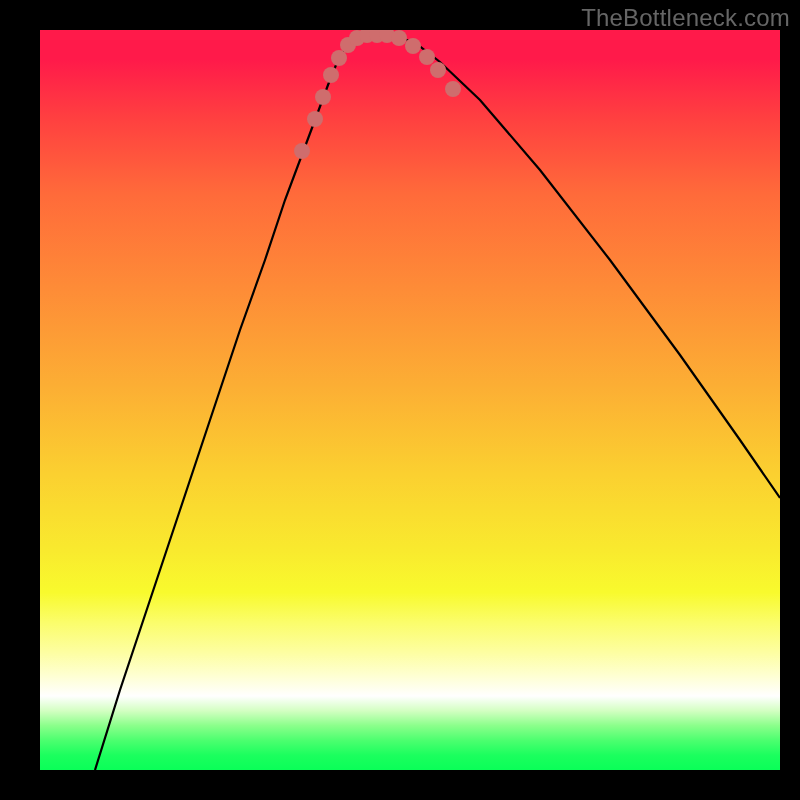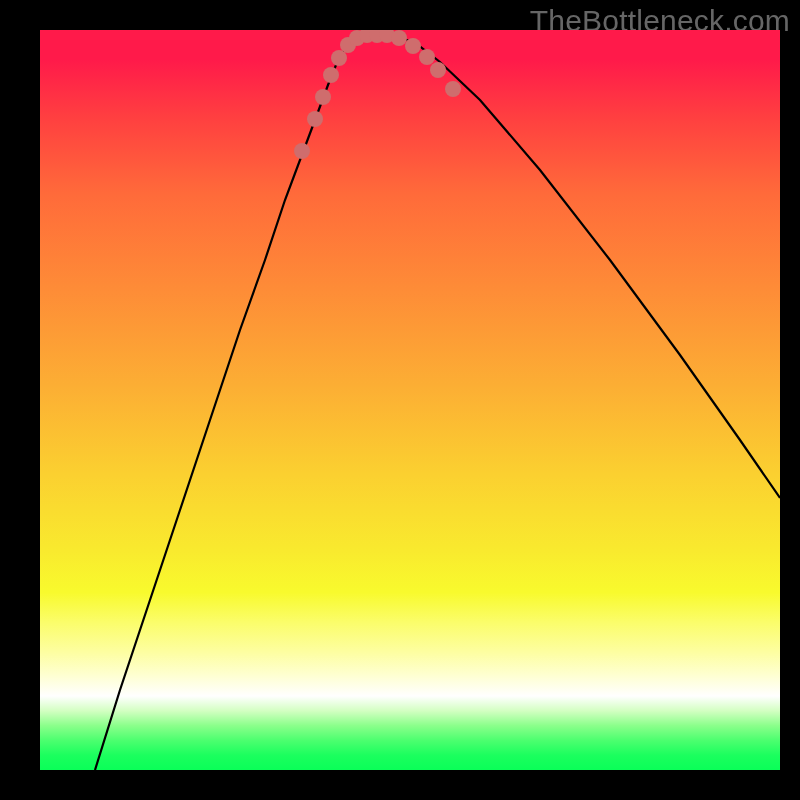--- a/index.html
+++ b/index.html
@@ -52,21 +52,21 @@
       #4cff6f 96%,
       #1bff5e 98%,
       #0aff58 100%
     );
   }
   .watermark {
     position: absolute;
     top: 4px;
     right: 10px;
     color: #666;
-    font-size: 30px;
+    font-size: 24px;
     letter-spacing: 0.2px;
     font-weight: 400;
   }
   svg.curve {
     position: absolute;
     left: 0;
     top: 0;
     width: 100%;
     height: 100%;
     overflow: visible;

